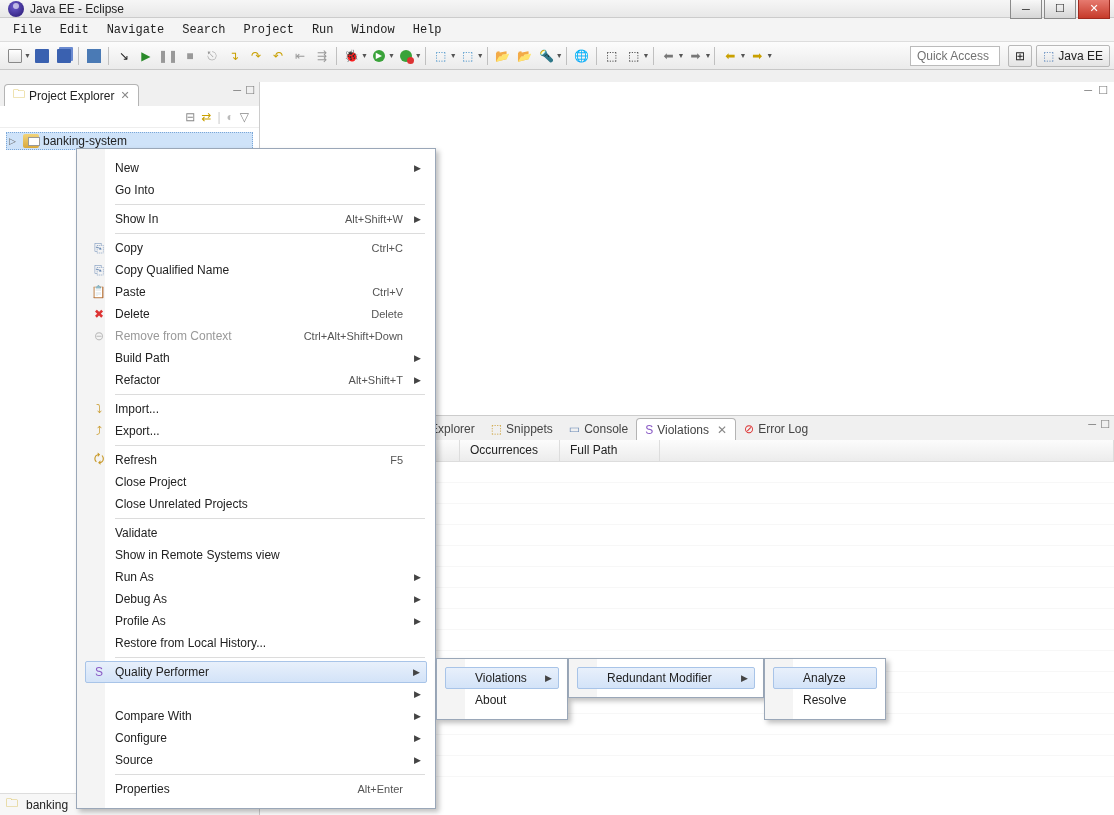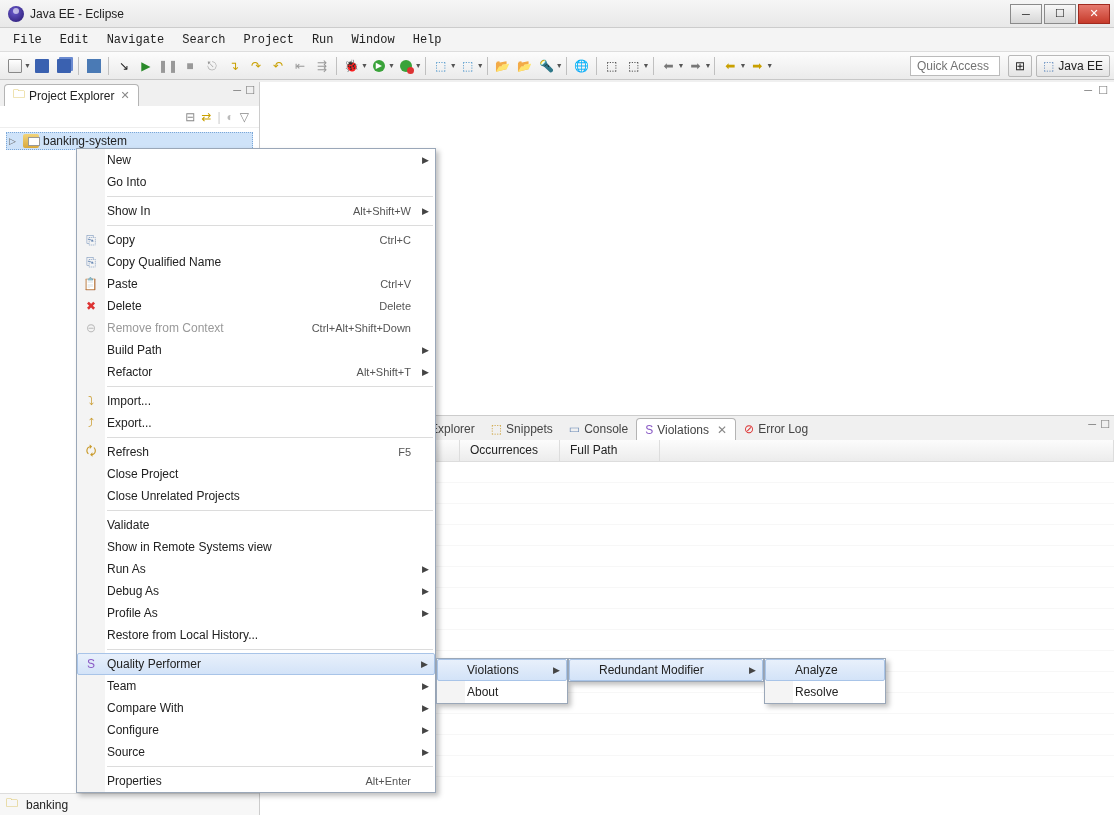--- a/index.html
+++ b/index.html
@@ -1,19 +1,19 @@
 <!DOCTYPE html>
 <html><head>
 <meta charset="utf-8">
 <style>
   * { box-sizing: border-box; margin: 0; padding: 0; }
   body { font-family: "Segoe UI", Tahoma, sans-serif; font-size: 12px; background: #f0f0f0; color: #222; width: 1114px; height: 815px; overflow: hidden; position: relative; }
   
   
-  .title-bar { height: 28px; background: linear-gradient(to bottom, #f6f6f6, #e8e8e8); border-bottom: 1px solid #ccc; display: flex; align-items: center; justify-content: space-between; padding: 0 4px; }
+  .title-bar { height: 18px; background: linear-gradient(to bottom, #f6f6f6, #e8e8e8); border-bottom: 1px solid #ccc; display: flex; align-items: center; justify-content: space-between; padding: 0 4px; }
   .title-left { display: flex; align-items: center; gap: 6px; padding-left: 4px; }
   .eclipse-icon { width: 16px; height: 16px; background: radial-gradient(circle at 40% 35%, #6a5acd 0%, #3a2a8a 70%); border-radius: 50%; position: relative; }
   .eclipse-icon::after { content:""; position:absolute; top:2px; left:5px; width:6px; height:6px; border-radius:50%; background: rgba(255,255,255,0.6); }
   .title-text { font-size: 12px; }
   .win-controls { display: flex; }
   .win-btn { width: 32px; height: 20px; margin-left: 2px; border: 1px solid #8a8a8a; background: linear-gradient(to bottom, #f8f8f8, #d6d6d6); display:flex; align-items:center; justify-content:center; font-size:11px; }
   .win-btn.close { background: linear-gradient(to bottom, #e67a6f, #c63a2a); border-color:#a02a1f; color:#fff; }
   
   
   .menu-bar { height: 24px; background: #f4f4f4; display: flex; align-items: center; padding: 0 4px; border-bottom: 1px solid #ddd; }
@@ -55,21 +55,21 @@
   .btab.active { background:#fff; border:1px solid #b4b4b4; border-bottom:none; border-radius:4px 4px 0 0; }
   
   .grid { flex:1; background:#fff; }
   .grid-header { height: 22px; display:flex; border-bottom: 1px solid #ddd; background: linear-gradient(to bottom, #fcfcfc, #ececec); }
   .grid-header-cell { padding: 3px 10px; border-right: 1px solid #ddd; }
   .grid-body { background: repeating-linear-gradient(to bottom, #fff 0, #fff 20px, #f7f7f7 20px, #f7f7f7 21px); height: 330px; }
   
   .statusbar { height: 22px; border-top: 1px solid #ddd; display:flex; align-items:center; padding: 0 6px; background:#f7f7f7; }
   
   
-  .ctx-menu { position:absolute; background: linear-gradient(to right, #f4f4f4 0, #f4f4f4 28px, #fff 28px, #fff 100%); border: 1px solid #9aa7b8; box-shadow: 3px 3px 5px rgba(0,0,0,0.25); padding: 0; }
+  .ctx-menu { position:absolute; background: linear-gradient(to right, #f4f4f4 0, #f4f4f4 28px, #fff 28px, #fff 100%); border: 1px solid #9aa7b8; box-shadow: 3px 3px 5px rgba(0,0,0,0.25); padding: 8px; }
   .ctx-row { height: 22px; display:flex; align-items:center; padding: 0 24px 0 4px; position: relative; }
   .ctx-row:hover, .ctx-row.hover { background: linear-gradient(to bottom, #e8f0fb, #d3e3f8); border: 1px solid #a8c4e8; border-radius: 2px; padding: 0 23px 0 3px; }
   .ctx-row.disabled { color:#999; }
   .ctx-icon { width: 20px; height: 16px; display:flex; align-items:center; justify-content:center; margin-right: 6px; }
   .ctx-label { flex:1; }
   .ctx-shortcut { color:#555; font-size:11px; margin-left: 20px; }
   .ctx-arrow { position:absolute; right:6px; font-size:9px; color:#444; }
   .ctx-sep { height:1px; background:#dcdcdc; margin: 3px 2px 3px 30px; }
   
   
@@ -368,21 +368,20 @@
       <span class="ctx-label">Restore from Local History...</span>
     </div>
   <div class="ctx-sep"></div>
   <div class="ctx-row hover">
       <span class="ctx-icon" style="color:#8a5ac5">Ѕ</span>
       <span class="ctx-label">Quality Performer</span>
       <span class="ctx-arrow">▶</span>
     </div>
   <div class="ctx-row">
       <span class="ctx-icon"></span>
-      <span class="ctx-label">Team</span>
       <span class="ctx-arrow">▶</span>
     </div>
   <div class="ctx-row">
       <span class="ctx-icon"></span>
       <span class="ctx-label">Compare With</span>
       <span class="ctx-arrow">▶</span>
     </div>
   <div class="ctx-row">
       <span class="ctx-icon"></span>
       <span class="ctx-label">Configure</span>

